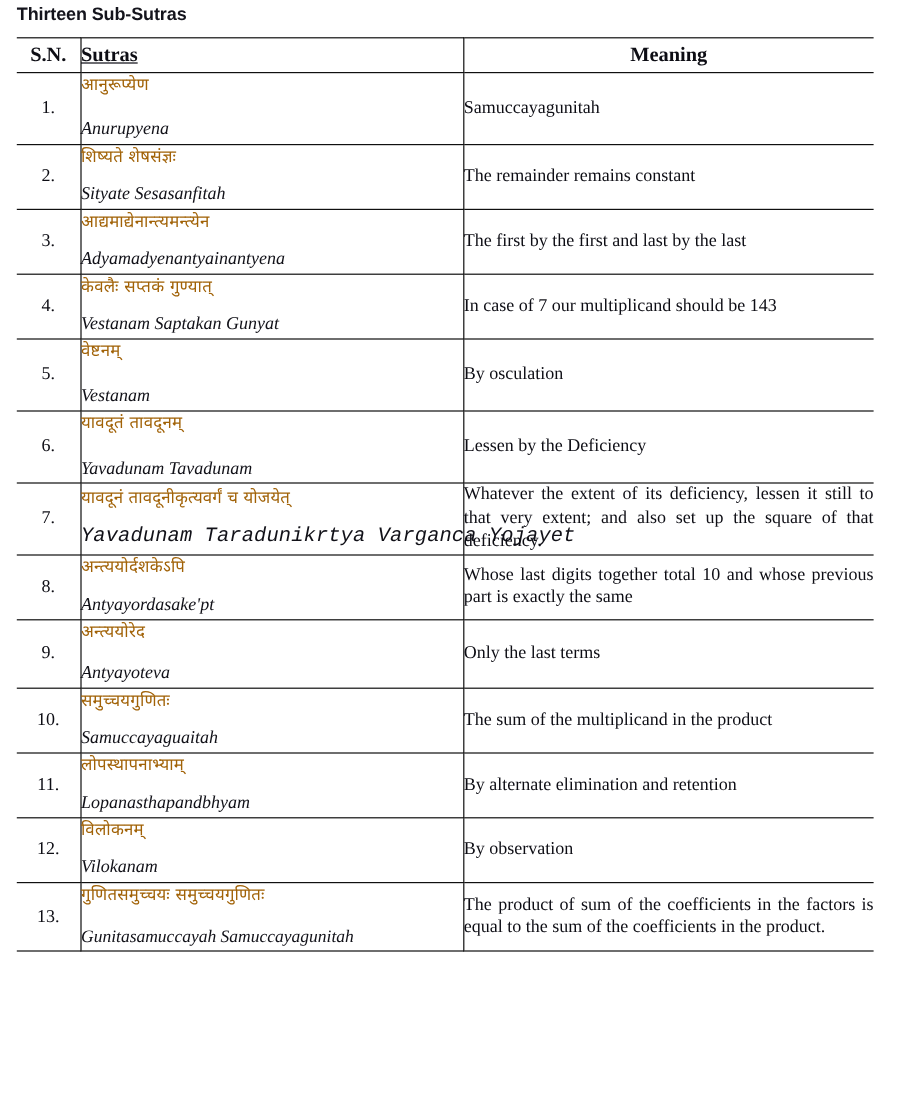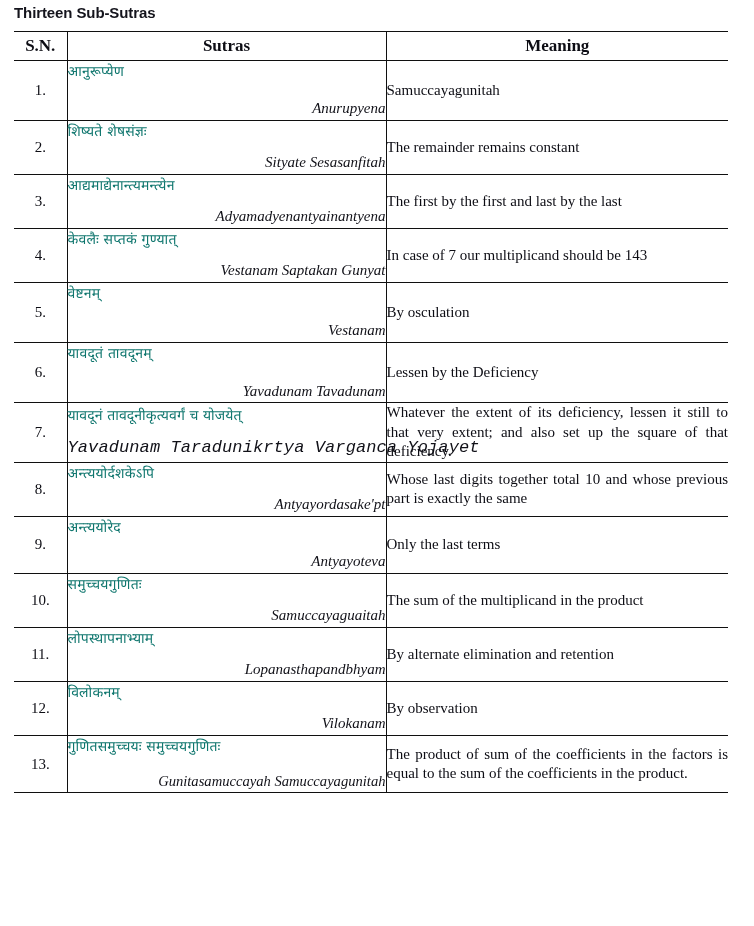--- a/index.html
+++ b/index.html
@@ -62,21 +62,21 @@
   table.sutra-table td:last-child  { border-right: none; }
 
   thead th {
     font-weight: bold;
     font-size: 17px;
     height: 28px;
     line-height: 28px;
     padding: 0 8px;
   }
   th.head-sn    { text-align: center; }
-  th.head-sutra { text-align: center; padding-left: 11px; }
+  th.head-sutra { text-align: left; padding-left: 11px; text-decoration: underline; }
   th.head-mean  { text-align: center; }
 
   td.cell-sn {
     text-align: center;
     font-size: 15px;
     vertical-align: top;
     padding-top: 9px;
   }
   td.cell-sutra {
     padding: 7px 9px 8px 11px;
@@ -88,31 +88,30 @@
     line-height: 1.30;
     text-align: justify;
     text-justify: inter-word;
     vertical-align: middle;
   }
   .devanagari {
     font-family: "DejaVu Sans", "Liberation Sans", sans-serif;
     font-size: 14px;
     line-height: 1.45;
     letter-spacing: 0.2px;
-    color: #0f766e;
+    color: #a16207;
     white-space: nowrap;
   }
   .translit {
     font-style: italic;
     font-size: 15px;
     line-height: 1.45;
     margin-top: 11px;
     color: #111118;
     white-space: nowrap;
-    text-align: right;
   }
   
   tr.r1 .translit, tr.r5 .translit, tr.r6 .translit { margin-top: 17px; }
   tr.r9 .translit { margin-top: 14px; }
   tr.r13 .translit { margin-top: 15px; }
   tr.r7 .devanagari, tr.r7 .translit { letter-spacing: 0.1px; }
   tr.r7 .translit { font-size: 17px; font-family: Liberation Mono, monospace; }
   tr.r13 .translit { font-size: 14.6px; }
 </style>
 </head>

